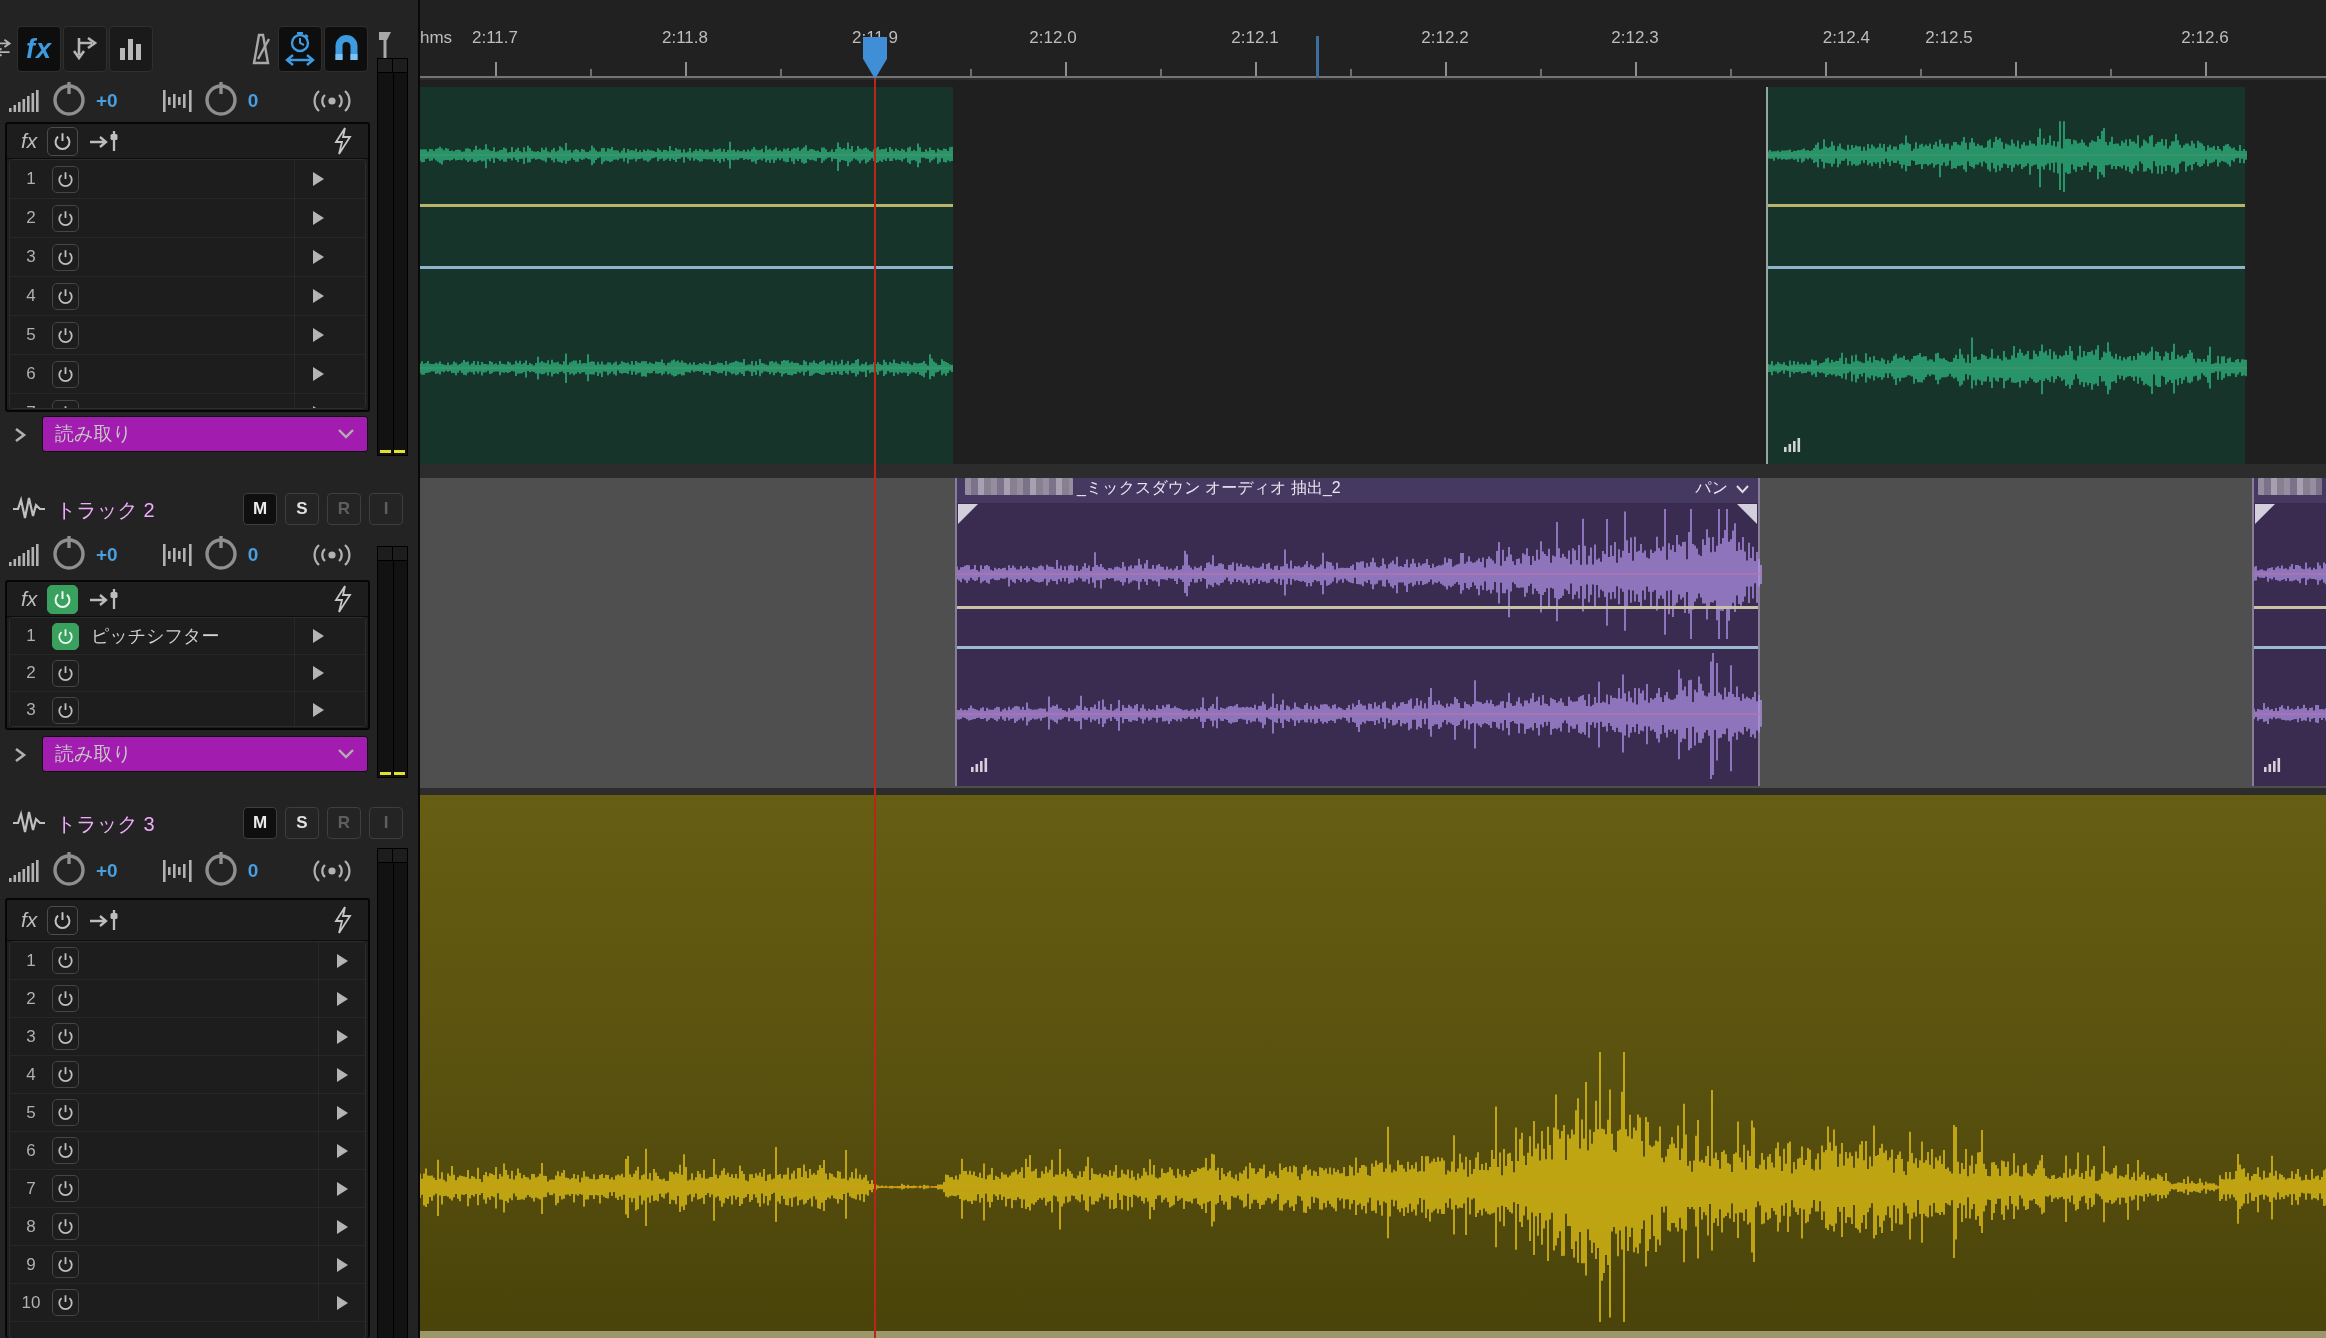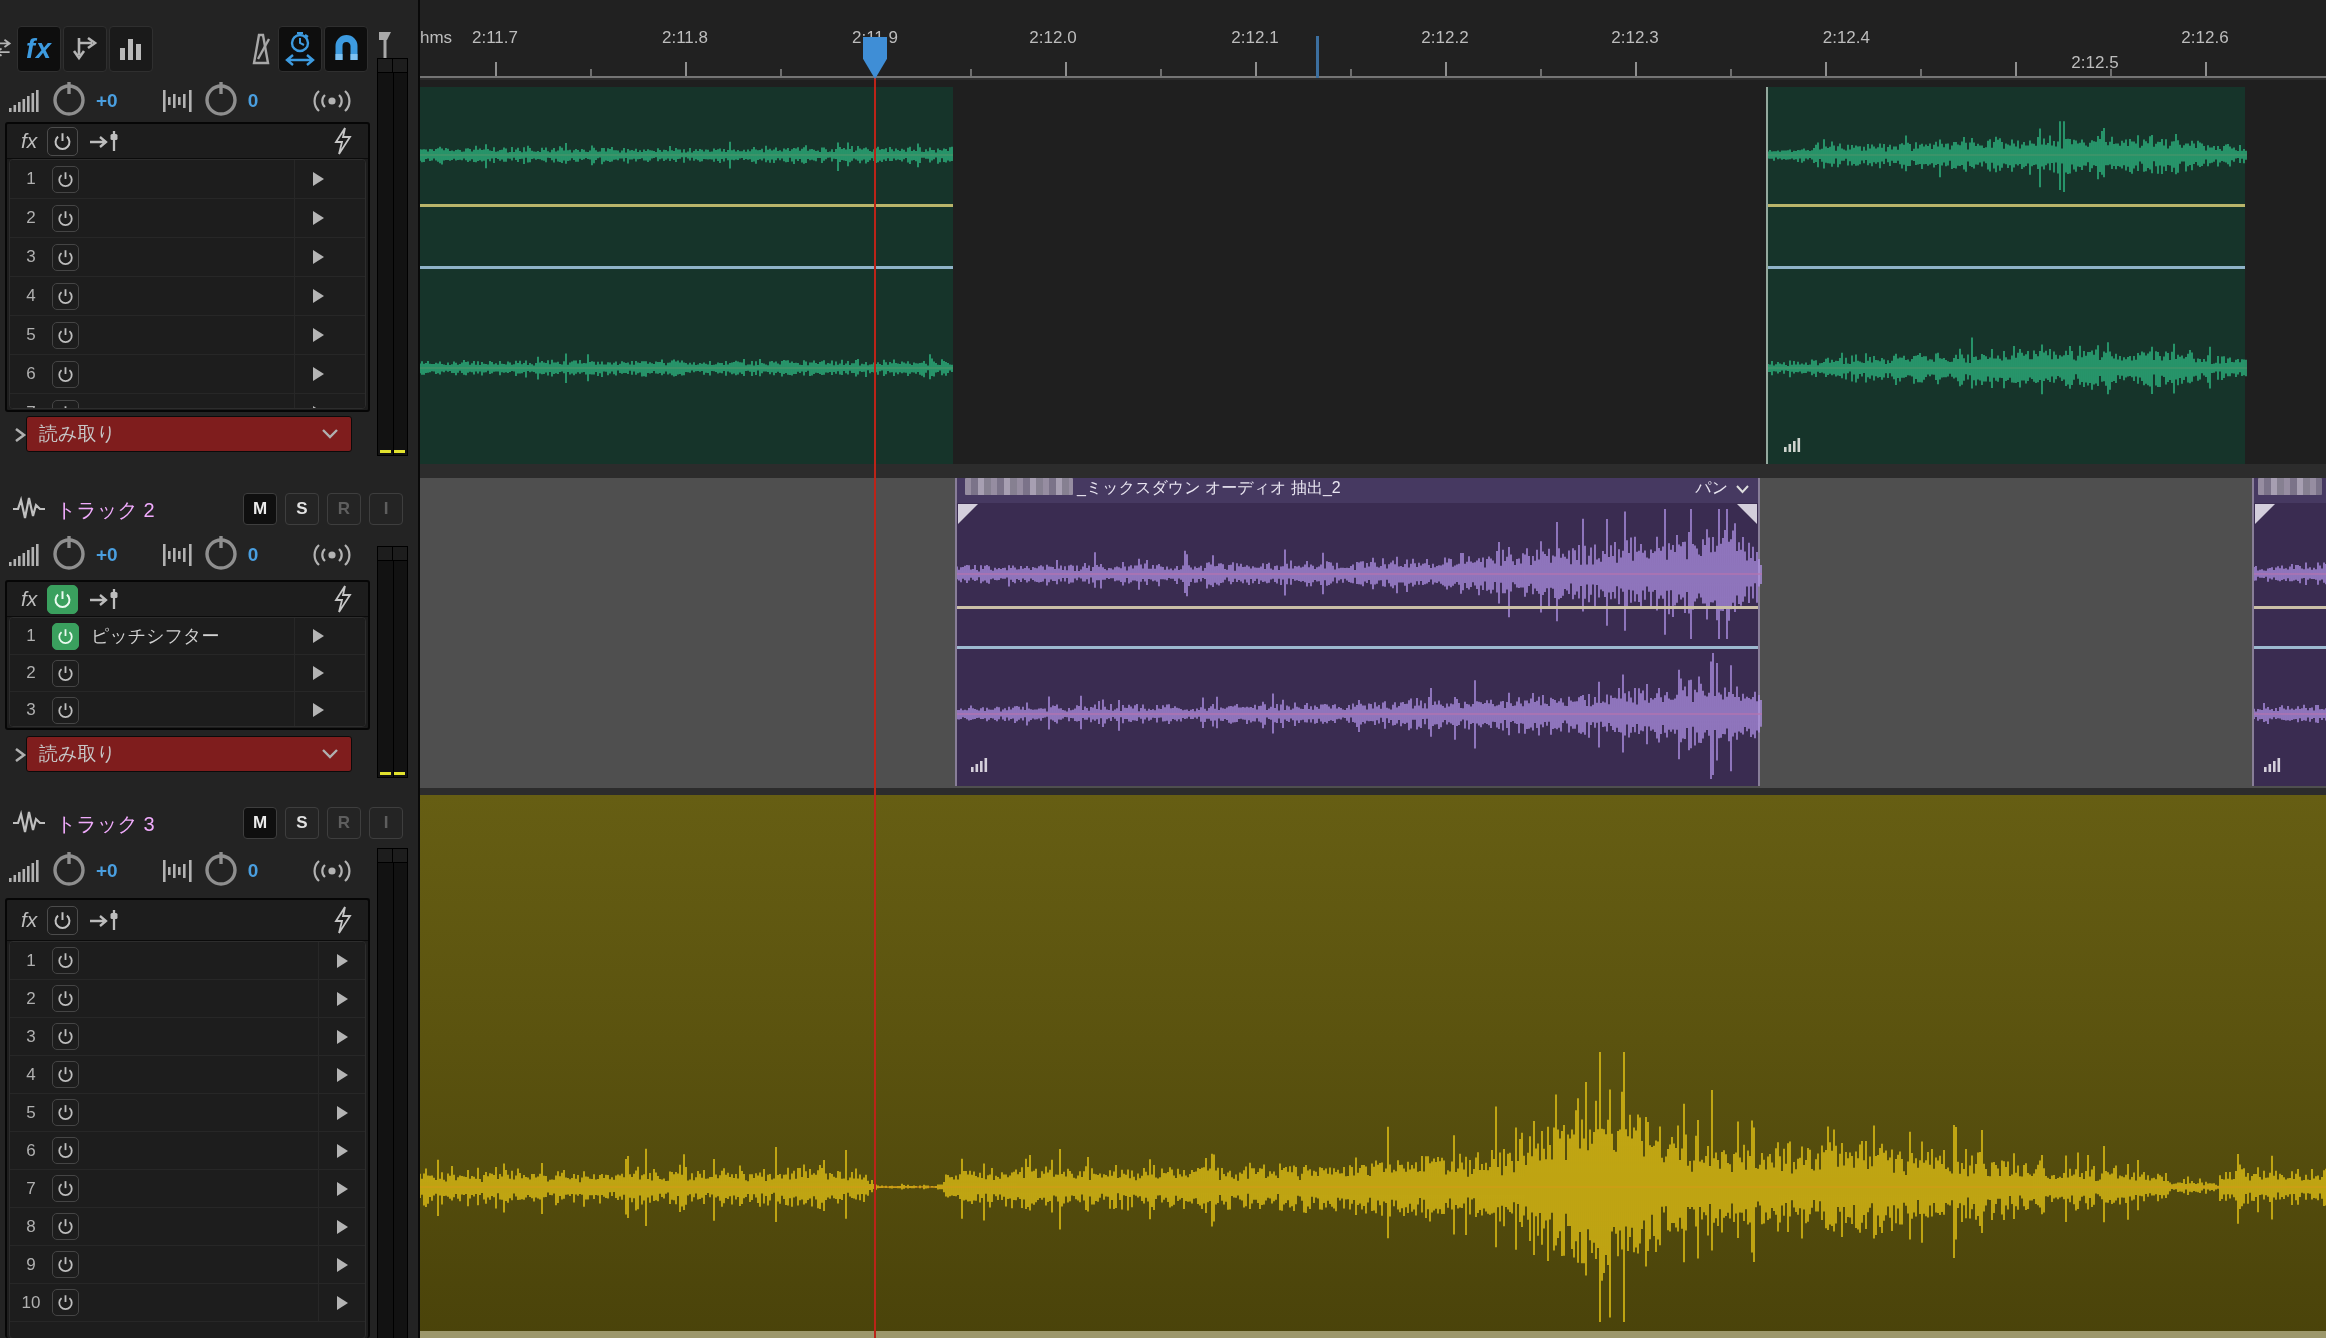--- a/index.html
+++ b/index.html
@@ -32,21 +32,21 @@
   .rrow{display:flex;align-items:center;border-bottom:1px solid #272727;background:#1d1d1d;box-sizing:border-box;position:relative;}
   .rnum{width:42px;text-align:center;color:#b0b0b0;font-size:17px;flex:none;}
   .rpwr{width:27px;height:27px;border:1.5px solid #454545;border-radius:5px;display:flex;align-items:center;justify-content:center;box-sizing:border-box;flex:none;}
   .rpwr.on{background:#3aa05e;border-color:#3aa05e;}
   .rslot{flex:1;margin-left:12px;font-size:18px;color:#d2d2d2;white-space:nowrap;overflow:hidden;}
   .rarr{width:46px;display:flex;align-items:center;justify-content:center;border-left:1px solid #272727;align-self:stretch;flex:none;}
   .tri{width:0;height:0;border-left:11px solid #b4b4b4;border-top:7px solid transparent;border-bottom:7px solid transparent;}
   .thumbcol{width:24px;align-self:stretch;flex:none;}
   .scroll-thumb{position:absolute;right:5px;width:13px;border-radius:7px;background:#383838;}
   
-  .mode{position:absolute;left:26px;width:326px;height:36px;background:#7f1d1d;border:1px solid #0b0b0b;border-radius:3px;
+  .mode{position:absolute;left:42px;width:326px;height:36px;background:#a21caf;border:1px solid #0b0b0b;border-radius:3px;
         display:flex;align-items:center;padding:0 12px;box-sizing:border-box;}
   .mode-label{flex:1;font-size:19px;color:#c6c6c6;}
   
   .meter{position:absolute;left:377px;width:31px;background:#121212;border:1px solid #000;box-sizing:border-box;}
   .meter .cells{height:13px;border-bottom:1.5px solid #000;display:flex;}
   .meter .cells div{flex:1;border-right:1.5px solid #000;background:#1d1d1d;}
   .meter .mid{position:absolute;top:13px;bottom:0;left:50%;width:1.5px;background:#000;}
   .mdash{position:absolute;bottom:2px;height:3.5px;background:#e2e22e;width:11px;}
   
   .timeline{position:absolute;left:420px;top:0;width:1906px;height:1338px;background:#2c2c2c;}
@@ -712,21 +712,21 @@
           <div class="tick-minor" style="left: 930px;"></div>
           <span class="tick-label" style="left: 980px;">2:12.2</span>
           <div class="tick-major" style="left: 1025px;"></div>
           <div class="tick-minor" style="left: 1120px;"></div>
           <span class="tick-label" style="left: 1170px;">2:12.3</span>
           <div class="tick-major" style="left: 1215px;"></div>
           <div class="tick-minor" style="left: 1310px;"></div>
           <span class="tick-label" style="left: 1360px; text-align: right;">2:12.4</span>
           <div class="tick-major" style="left: 1405px;"></div>
           <div class="tick-minor" style="left: 1500px;"></div>
-          <span class="tick-label" style="left: 1630px; margin-top: 25px;">2:12.5</span>
+          <span class="tick-label" style="left: 1484px;">2:12.5</span>
           <div class="tick-major" style="left: 1595px;"></div>
           <div class="tick-minor" style="left: 1690px;"></div>
           <span class="tick-label" style="left: 1740px;">2:12.6</span>
           <div class="tick-major" style="left: 1785px;"></div>
         </div>
       <div class="ruler-mark" style="left:896px;"></div>
     </div>
 
     <div class="lane" style="top:80px;height:384px;background:#1f1f1f;">
       <div class="clip" style="left:0;top:7px;width:533px;height:377px;background:#16342a;">

